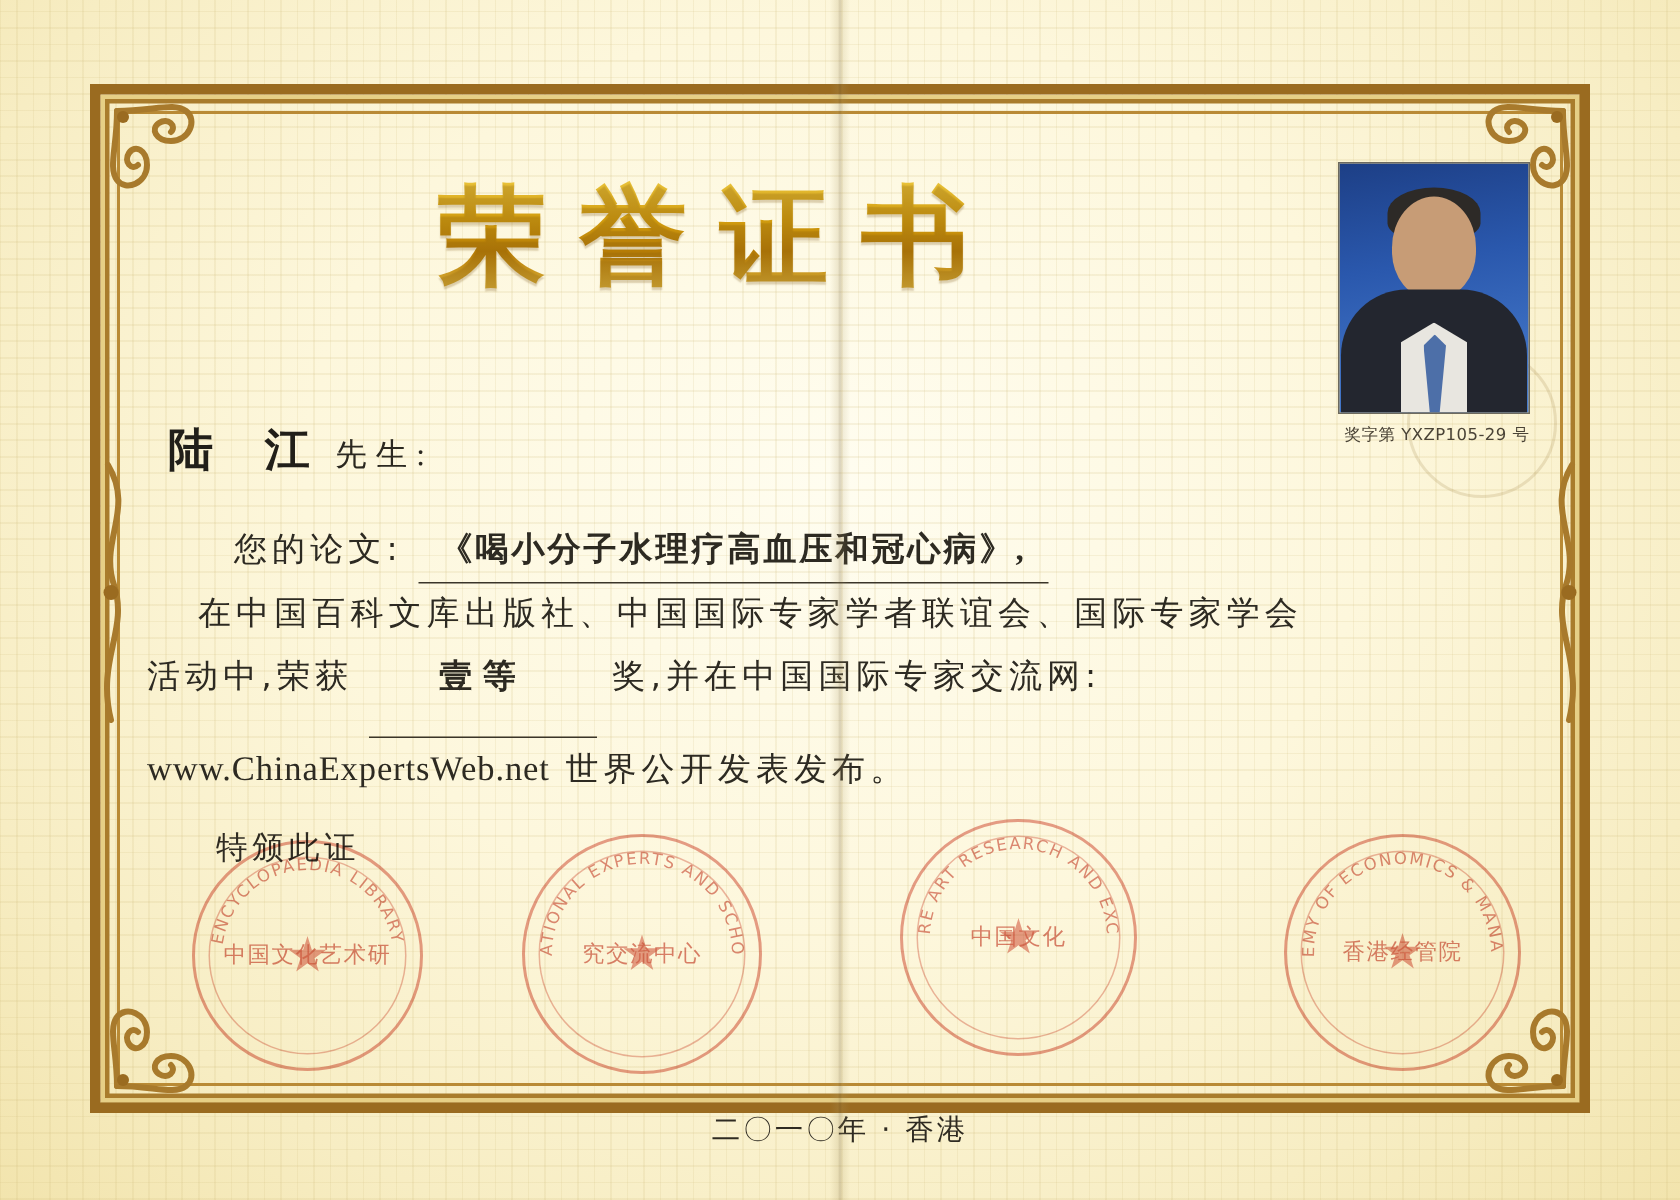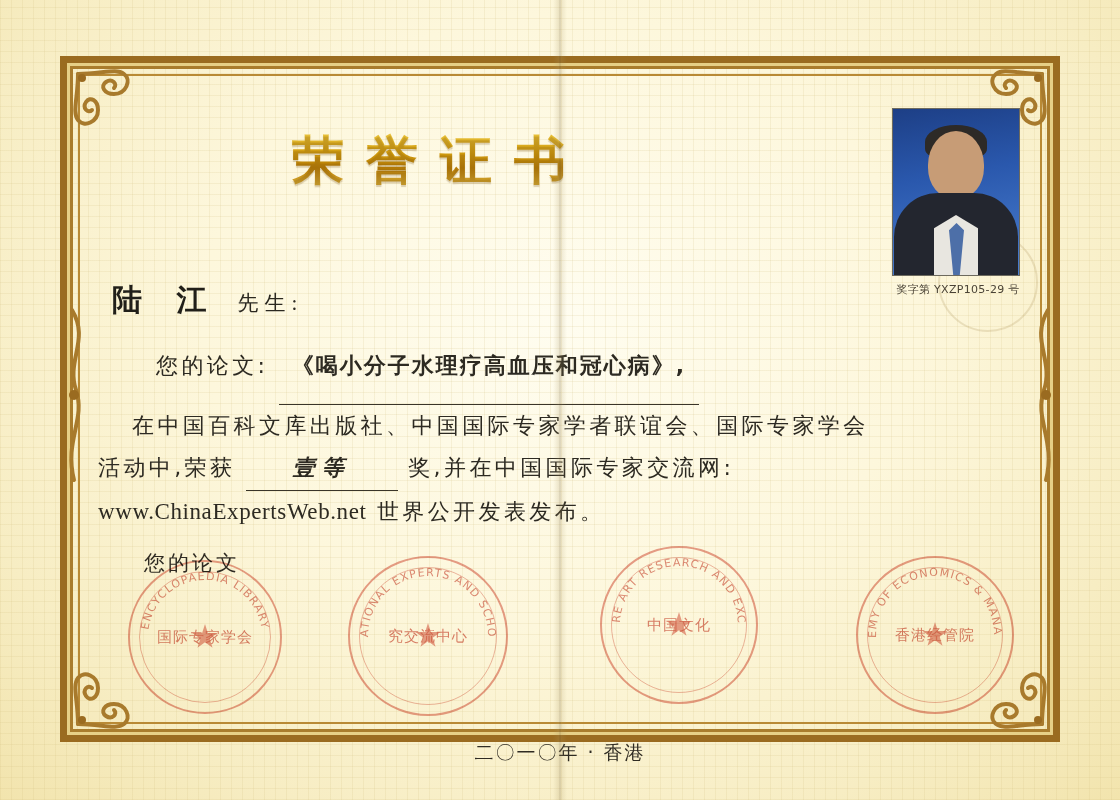--- a/index.html
+++ b/index.html
@@ -84,23 +84,23 @@
     top: 88px;
     right: 92px;
     bottom: 90px;
     z-index: 4;
   }
 
   
   .title {
     position: absolute;
     left: 200px;
-    top: 38px;
+    top: 22px;
     font-family: "DejaVu Serif", "Liberation Serif", serif;
-    font-size: 52px;
+    font-size: 72px;
     font-weight: bold;
     letter-spacing: 22px;
     color: #d8a516;
     background: linear-gradient(180deg, #f3d24b 0%, #d39e10 38%, #b87d06 60%, #eccb54 100%);
     -webkit-background-clip: text;
     background-clip: text;
     -webkit-text-fill-color: transparent;
     text-shadow: 0 2px 1px rgba(120,80,10,0.25);
     white-space: nowrap;
   }
@@ -201,21 +201,21 @@
   }
   .recipient-name {
     font-size: 30px;
     font-weight: bold;
     letter-spacing: 12px;
     color: #211f19;
   }
   .recipient-honorific {
     font-size: 21px;
     letter-spacing: 6px;
-    margin-left: 14px;
+    margin-left: 0;
     color: #2b2820;
     font-family: Liberation Serif, serif;
   }
 
   .para {
     font-size: 22px;
     line-height: 42px;
     letter-spacing: 3.4px;
     color: #2d2a22;
   }
@@ -223,28 +223,28 @@
   .para .indent1 { padding-left: 34px; }
 
   .fill-blank {
     display: inline-block;
     border-bottom: 1.5px solid #3a3529;
     text-align: center;
     font-weight: bold;
   }
   .fill-title {
     min-width: 400px;
-    padding: 0 10px 17px 10px;
+    padding: 0 10px 1px 10px;
     letter-spacing: 2px;
+    font-family: Liberation Serif, serif;
   }
   .fill-grade {
     min-width: 128px;
-    padding: 0 12px 1px 12px;
+    padding: 0 12px 18px 12px;
     letter-spacing: 7px;
-    font-style: italic;
   }
   .url {
     font-family: "Liberation Serif", "DejaVu Serif", serif;
     font-size: 23px;
     letter-spacing: 0.6px;
   }
   .special-note {
     margin-top: 16px;
     padding-left: 46px;
     font-size: 21px;
@@ -433,31 +433,31 @@
           <span class="fill-blank fill-grade">壹等</span>
           <span>奖,并在中国国际专家交流网:</span>
         </div>
 
         <div class="line">
           <span class="url">www.ChinaExpertsWeb.net</span>
           <span>世界公开发表发布。</span>
         </div>
       </div>
 
-      <div class="special-note">您的论文</div>
+      <div class="special-note">特颁此证</div>
     </div>
   </div>
 
   <div class="seal" id="seal1">
     <div class="inner-ring"></div>
     <svg class="arc-text" viewBox="0 0 150 150">
       <path id="arc1" d="M 18 75 A 57 57 0 0 1 132 75" fill="none"></path>
       <text><textPath href="#arc1" startOffset="50%" text-anchor="middle">CHINA ENCYCLOPAEDIA LIBRARY PRESS</textPath></text>
     </svg>
-    <div class="seal-center-text">国际专家学会</div>
+    <div class="seal-center-text">中国文化艺术研</div>
     <div class="star"></div>
   </div>
 
   <div class="seal" id="seal2">
     <div class="inner-ring"></div>
     <svg class="arc-text" viewBox="0 0 156 156">
       <path id="arc2" d="M 18 78 A 60 60 0 0 1 138 78" fill="none"></path>
       <text><textPath href="#arc2" startOffset="50%" text-anchor="middle">CHINA INTERNATIONAL EXPERTS AND SCHOLARS SOCIETY</textPath></text>
     </svg>
     <div class="seal-center-text">究交流中心</div>

